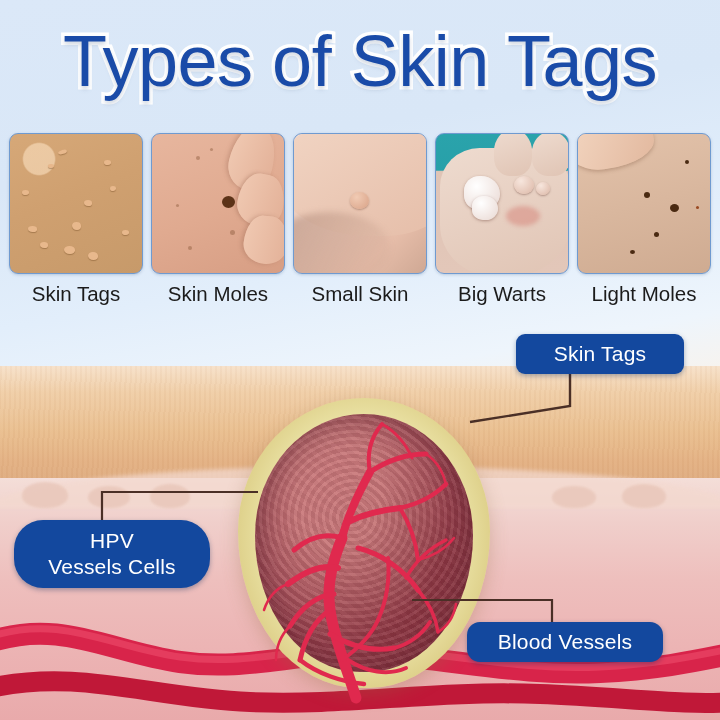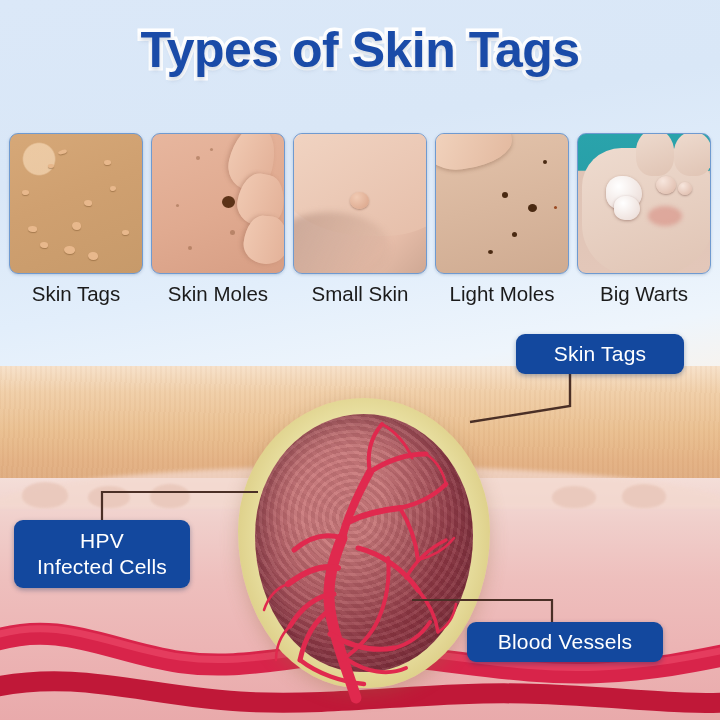--- a/index.html
+++ b/index.html
@@ -13,21 +13,21 @@
   
   .top-section{
     position:absolute;left:0;top:0;width:720px;height:372px;
     background:linear-gradient(170deg,#dbe8f8 0%,#d9e7f7 38%,#e2eefb 66%,#eef5fc 88%,#f7f3ee 100%);
   }
   .title-wrap{
     position:absolute;left:0;top:24px;width:720px;text-align:center;
   }
   .title{
     display:inline-block;
-    font-size:50px;line-height:1.05;font-weight:bold;letter-spacing:-0.5px;
+    font-size:72px;line-height:1.05;font-weight:normal;letter-spacing:-0.5px;
     color:#1a4ba8;
     -webkit-text-stroke:7px #ffffff;
     paint-order:stroke fill;
     text-shadow:0 3px 4px rgba(120,140,170,.35);
   }
 
   
   .thumbs{
     position:absolute;left:9px;top:133px;width:702px;height:178px;
     display:flex;gap:8px;
@@ -142,22 +142,22 @@
   .leader svg{display:block;overflow:visible;}
   .badge{
     position:absolute;background:#13489e;color:#ffffff;
     border-radius:9px;text-align:center;
     display:flex;align-items:center;justify-content:center;
     font-size:21px;line-height:1.18;letter-spacing:.2px;
     box-shadow:0 2px 5px rgba(10,40,90,.35);
   }
   .badge.two-line{line-height:1.22;}
   #badge-skin-tags{left:516px;top:334px;width:168px;height:40px;}
-  #badge-hpv{left:14px;top:520px;width:176px;height:68px;}
-  #badge-blood{left:467px;top:622px;width:196px;height:40px;}
+  #badge-hpv{left:14px;top:520px;width:196px;height:68px;border-radius:29px;}
+  #badge-blood{left:467px;top:622px;width:196px;height:40px;border-radius:13px;}
 </style>
 </head>
 <body>
 
 <div id="poster">
 
   <div class="top-section">
 
     <div class="title-wrap">
       <span class="title">Types of Skin Tags</span>
@@ -201,46 +201,46 @@
       <div class="thumb-card">
         <div class="thumb-img ph-smallwarts">
           <span class="hand" style="left:-18px;top:-16px;width:176px;height:118px"></span>
           <span class="shadow" style="left:-24px;top:78px;width:120px;height:72px"></span>
           <span class="wart" style="left:56px;top:58px;width:19px;height:17px"></span>
         </div>
         <div class="thumb-label">Small Skin</div>
       </div>
 
       <div class="thumb-card">
-        <div class="thumb-img ph-lightmoles">
-          <span class="thumbf" style="left:-10px;top:-14px;width:86px;height:48px;transform:rotate(-8deg)"></span>
-          <span class="mole" style="left:66px;top:58px;width:6px;height:6px"></span>
-          <span class="mole" style="left:92px;top:70px;width:9px;height:8px"></span>
-          <span class="mole" style="left:107px;top:26px;width:4px;height:4px"></span>
-          <span class="mole" style="left:76px;top:98px;width:5px;height:5px"></span>
-          <span class="mole" style="left:52px;top:116px;width:5px;height:4px"></span>
-          <span class="mole" style="left:118px;top:72px;width:3px;height:3px;background:#9a4a22"></span>
-        </div>
-        <div class="thumb-label">Light Moles</div>
-      </div>
-
-      <div class="thumb-card">
         <div class="thumb-img ph-bigwarts">
           <span class="hand" style="left:4px;top:14px;width:132px;height:128px"></span>
           <span class="hand" style="left:58px;top:-4px;width:38px;height:46px;border-radius:46% 46% 40% 40%"></span>
           <span class="hand" style="left:96px;top:-2px;width:38px;height:44px;border-radius:46% 46% 40% 40%"></span>
           <span class="cluster" style="left:28px;top:42px;width:36px;height:34px"></span>
           <span class="cluster" style="left:36px;top:62px;width:26px;height:24px"></span>
           <span class="dome" style="left:78px;top:42px;width:20px;height:18px"></span>
           <span class="dome" style="left:100px;top:48px;width:14px;height:13px"></span>
           <span class="redmark" style="left:70px;top:72px;width:34px;height:20px"></span>
         </div>
         <div class="thumb-label">Big Warts</div>
       </div>
 
+      <div class="thumb-card">
+        <div class="thumb-img ph-lightmoles">
+          <span class="thumbf" style="left:-10px;top:-14px;width:86px;height:48px;transform:rotate(-8deg)"></span>
+          <span class="mole" style="left:66px;top:58px;width:6px;height:6px"></span>
+          <span class="mole" style="left:92px;top:70px;width:9px;height:8px"></span>
+          <span class="mole" style="left:107px;top:26px;width:4px;height:4px"></span>
+          <span class="mole" style="left:76px;top:98px;width:5px;height:5px"></span>
+          <span class="mole" style="left:52px;top:116px;width:5px;height:4px"></span>
+          <span class="mole" style="left:118px;top:72px;width:3px;height:3px;background:#9a4a22"></span>
+        </div>
+        <div class="thumb-label">Light Moles</div>
+      </div>
+
     </div>
   </div>
 
   <div class="skin-section">
 
     <div class="epidermis"></div>
     <div class="epi-texture"></div>
     <div class="dermis"></div>
     <div class="dermis-wave"></div>
 
@@ -323,21 +323,21 @@
     </div>
   </div>
 
   <div class="badge" id="badge-skin-tags">
     <span>Skin Tags</span>
   </div>
 
   <div class="badge two-line" id="badge-hpv">
     <span style="display:block">
       <span style="display:block">HPV</span>
-      <span style="display:block">Infected Cells</span>
+      <span style="display:block">Vessels Cells</span>
     </span>
   </div>
 
   <div class="badge" id="badge-blood">
     <span>Blood Vessels</span>
   </div>
 
 </div>
 
 </body></html>

